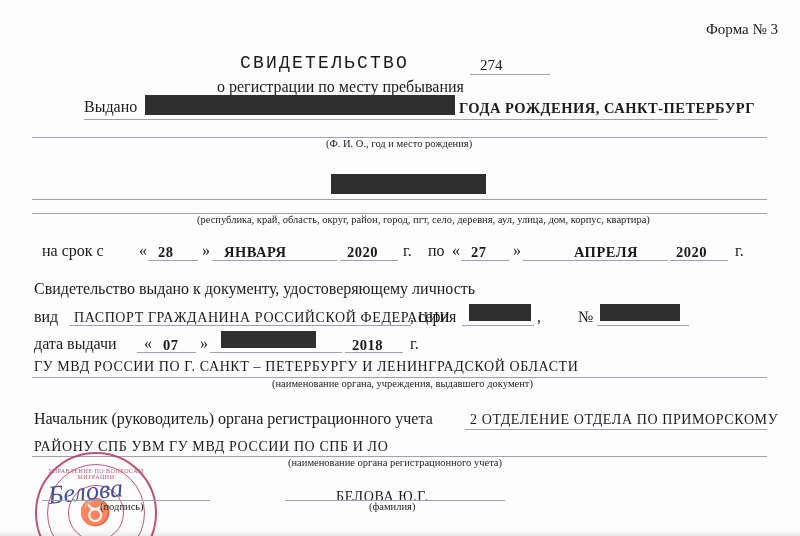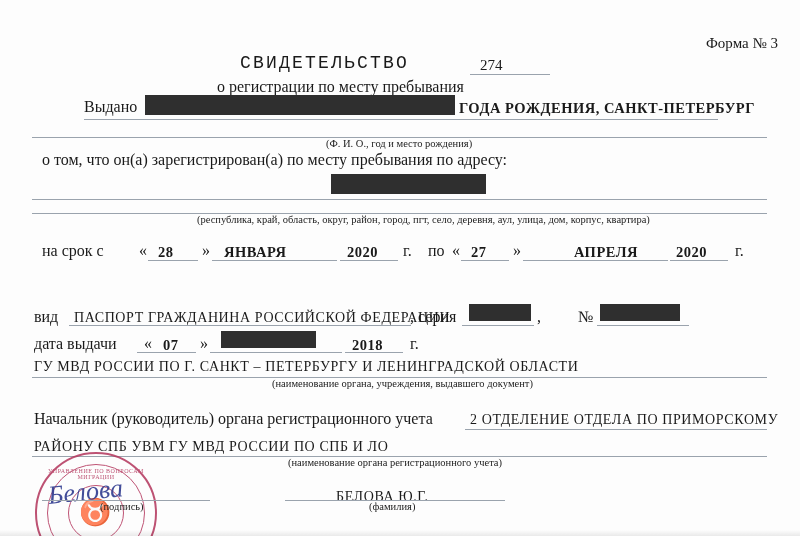--- a/index.html
+++ b/index.html
@@ -128,37 +128,36 @@
     left: 0; right: 0; bottom: 0;
     height: 6px;
     background: linear-gradient(to bottom, rgba(0,0,0,0.0), rgba(0,0,0,0.08));
   }
 </style>
 </head>
 <body>
 
 <div class="page">
 
-  <div class="t form-no" style="right:22px; top:36px;">Форма № 3</div>
+  <div class="t form-no" style="right:22px; top:22px;">Форма № 3</div>
 
   <div class="t title-main" style="left:240px; top:54px;">СВИДЕТЕЛЬСТВО</div>
   <div class="t num-hand" style="left:480px; top:58px;">274</div>
   <div class="rule" style="left:470px; top:74px; width:80px;"></div>
 
   <div class="t title-sub" style="left:217px; top:79px;">о регистрации по месту пребывания</div>
 
   <div class="t body-txt" style="left:84px; top:99px;">Выдано</div>
   <div class="redact" style="left:145px; top:95px; width:310px; height:20px;"></div>
   <div class="t fieldval" style="left:459px; top:101px;">ГОДА РОЖДЕНИЯ, САНКТ-ПЕТЕРБУРГ</div>
   <div class="rule" style="left:84px; top:119px; width:634px;"></div>
 
   <div class="rule" style="left:32px; top:137px; width:735px;"></div>
   <div class="t small-caption" style="left:326px; top:139px;">(Ф. И. О., год и место рождения)</div>
 
-  <div class="t body-txt" style="left:42px; top:152px;">о том, что он(а) зарегистрирован(а) по месту пребывания по адресу:</div>
 
   <div class="redact" style="left:331px; top:174px; width:155px; height:20px;"></div>
   <div class="rule" style="left:32px; top:199px; width:735px;"></div>
   <div class="rule" style="left:32px; top:213px; width:735px;"></div>
   <div class="t small-caption" style="left:197px; top:215px;">(республика, край, область, округ, район, город, пгт, село, деревня, аул, улица, дом, корпус, квартира)</div>
 
   <div class="t body-txt" style="left:42px; top:243px;">на срок с</div>
   <div class="t quote" style="left:139px; top:243px;">«</div>
   <div class="t fieldval" style="left:158px; top:245px;">28</div>
   <div class="t quote" style="left:202px; top:243px;">»</div>
@@ -172,20 +171,21 @@
   <div class="t fieldval" style="left:546px; top:245px;margin-left:28px;">АПРЕЛЯ</div>
   <div class="t fieldval" style="left:676px; top:245px;">2020</div>
   <div class="t body-txt" style="left:735px; top:243px;">г.</div>
   <div class="rule" style="left:148px; top:260px; width:50px;"></div>
   <div class="rule" style="left:212px; top:260px; width:125px;"></div>
   <div class="rule" style="left:340px; top:260px; width:58px;"></div>
   <div class="rule" style="left:461px; top:260px; width:48px;"></div>
   <div class="rule" style="left:523px; top:260px; width:145px;"></div>
   <div class="rule" style="left:670px; top:260px; width:58px;"></div>
 
+  <div class="t body-txt" style="left:34px; top:281px;">Свидетельство выдано к документу, удостоверяющему личность</div>
 
   <div class="t body-txt" style="left:34px; top:309px;">вид</div>
   <div class="t mono-caps" style="left:74px; top:311px;">ПАСПОРТ ГРАЖДАНИНА РОССИЙСКОЙ ФЕДЕРАЦИИ</div>
   <div class="t body-txt" style="left:410px; top:309px;">, серия</div>
   <div class="redact" style="left:469px; top:304px; width:62px; height:17px;"></div>
   <div class="t body-txt" style="left:537px; top:309px;">,</div>
   <div class="t body-txt" style="left:578px; top:309px;">№</div>
   <div class="redact" style="left:600px; top:304px; width:80px; height:17px;"></div>
   <div class="rule" style="left:69px; top:325px; width:342px;"></div>
   <div class="rule" style="left:462px; top:325px; width:72px;"></div>

